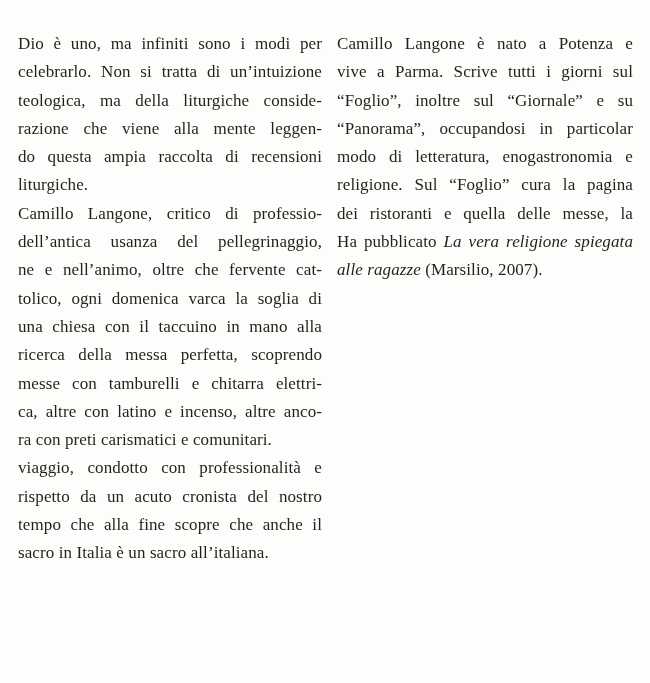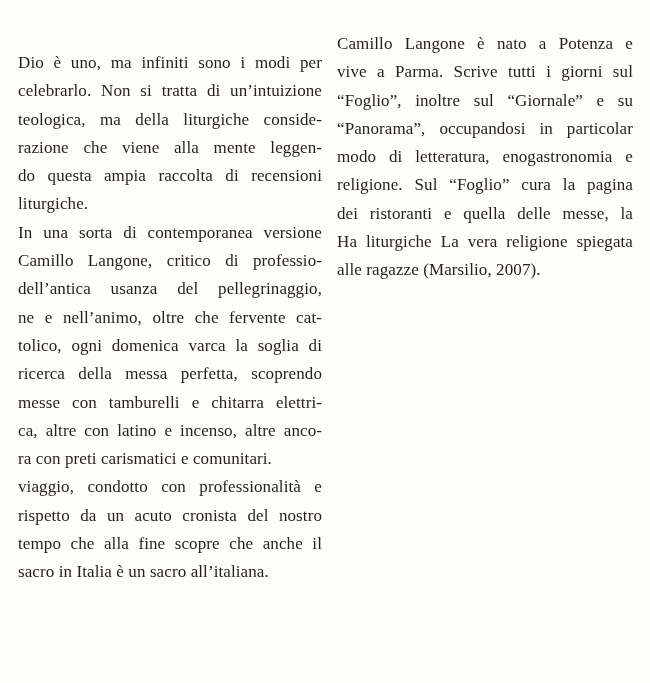--- a/index.html
+++ b/index.html
@@ -16,63 +16,63 @@
     padding: 30px 17px 0 18px;
     display: flex;
     gap: 15px;
     font-family: "Liberation Serif", "DejaVu Serif", serif;
     font-size: 17px;
     color: #241f1c;
   }
   .col {
     box-sizing: border-box;
   }
-  .col-left  { width: 304px; margin-top: 19px; }
+  .col-left  { width: 304px; }
   .col-right { width: 296px; }
   .line {
     line-height: 28.3px;
     text-align: justify;
     text-align-last: justify;
     letter-spacing: 0.1px;
   }
   .line.para-end {
     text-align-last: left;
   }
   .seg { white-space: pre-wrap; }
-  .seg.italic { }
+  .seg.italic { font-style: italic; }
 </style>
 </head>
 <body>
 
 <div class="page">
   <div class="col col-left">
       <div class="line"><span class="seg">Dio è uno, ma infiniti sono i modi per</span></div>
       <div class="line"><span class="seg">celebrarlo. Non si tratta di un’intuizione</span></div>
       <div class="line"><span class="seg">teologica, ma della liturgiche conside-</span></div>
       <div class="line"><span class="seg">razione che viene alla mente leggen-</span></div>
       <div class="line"><span class="seg">do questa ampia raccolta di recensioni</span></div>
       <div class="line para-end"><span class="seg">liturgiche.</span></div>
-      <div class="line"><span class="seg">In una sorta di contemporanea versione</span></div>
       <div class="line"><span class="seg">Camillo Langone, critico di professio-</span></div>
       <div class="line"><span class="seg">dell’antica usanza del pellegrinaggio,</span></div>
       <div class="line"><span class="seg">ne e nell’animo, oltre che fervente cat-</span></div>
       <div class="line"><span class="seg">tolico, ogni domenica varca la soglia di</span></div>
+      <div class="line"><span class="seg">una chiesa con il taccuino in mano alla</span></div>
       <div class="line"><span class="seg">ricerca della messa perfetta, scoprendo</span></div>
       <div class="line"><span class="seg">messe con tamburelli e chitarra elettri-</span></div>
       <div class="line"><span class="seg">ca, altre con latino e incenso, altre anco-</span></div>
       <div class="line para-end"><span class="seg">ra con preti carismatici e comunitari.</span></div>
       <div class="line"><span class="seg">viaggio, condotto con professionalità e</span></div>
       <div class="line"><span class="seg">rispetto da un acuto cronista del nostro</span></div>
       <div class="line"><span class="seg">tempo che alla fine scopre che anche il</span></div>
       <div class="line para-end"><span class="seg">sacro in Italia è un sacro all’italiana.</span></div>
     </div>
   <div class="col col-right">
       <div class="line"><span class="seg">Camillo Langone è nato a Potenza e</span></div>
       <div class="line"><span class="seg">vive a Parma. Scrive tutti i giorni sul</span></div>
       <div class="line"><span class="seg">“Foglio”, inoltre sul “Giornale” e su</span></div>
       <div class="line"><span class="seg">“Panorama”, occupandosi in particolar</span></div>
       <div class="line"><span class="seg">modo di letteratura, enogastronomia e</span></div>
       <div class="line"><span class="seg">religione. Sul “Foglio” cura la pagina</span></div>
       <div class="line"><span class="seg">dei ristoranti e quella delle messe, la</span></div>
-      <div class="line"><span class="seg">Ha liturgiche </span><span class="seg italic">La vera religione spiegata</span></div>
+      <div class="line"><span class="seg">Ha pubblicato </span><span class="seg italic">La vera religione spiegata</span></div>
       <div class="line para-end"><span class="seg italic">alle ragazze</span><span class="seg"> (Marsilio, 2007).</span></div>
     </div>
 </div>
 
 </body></html>

